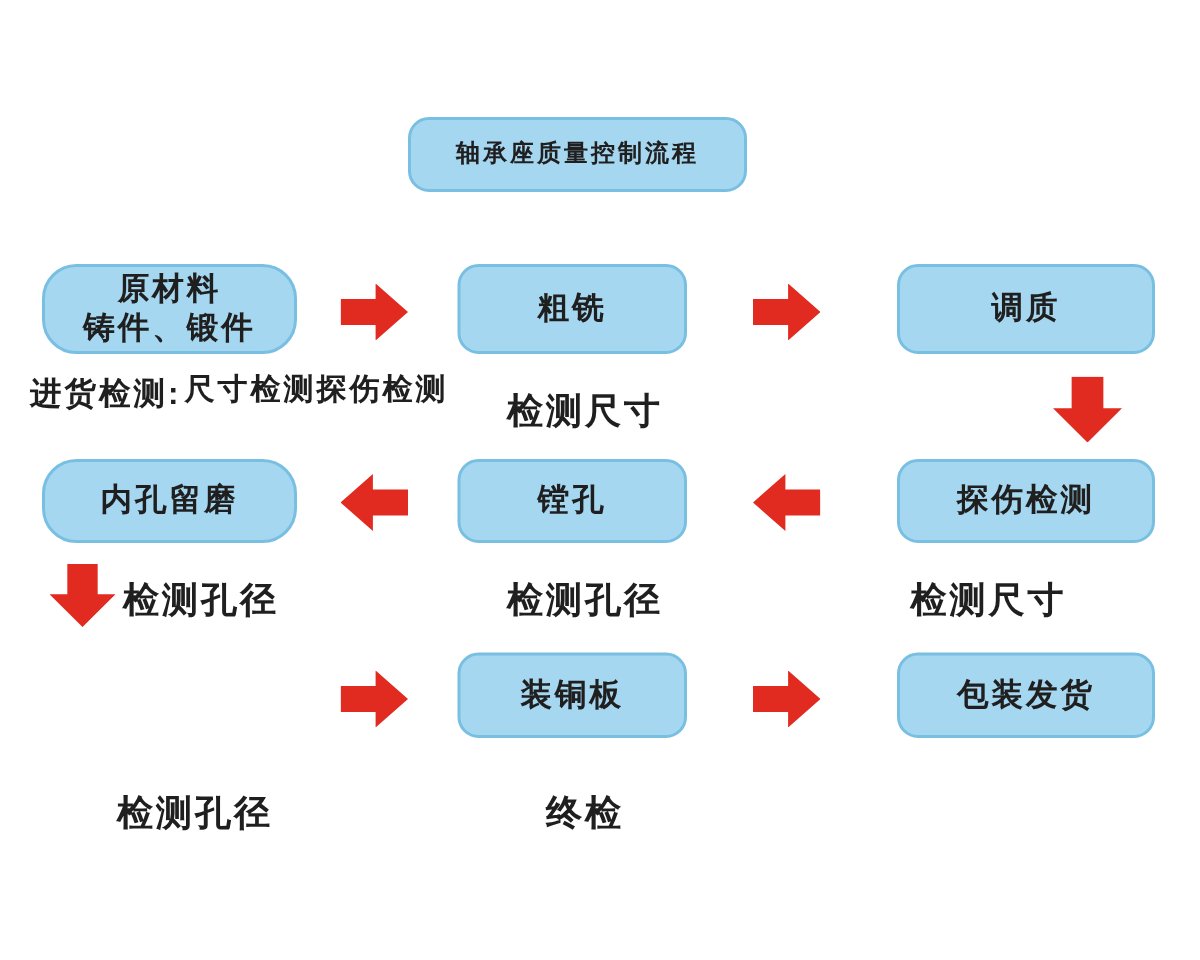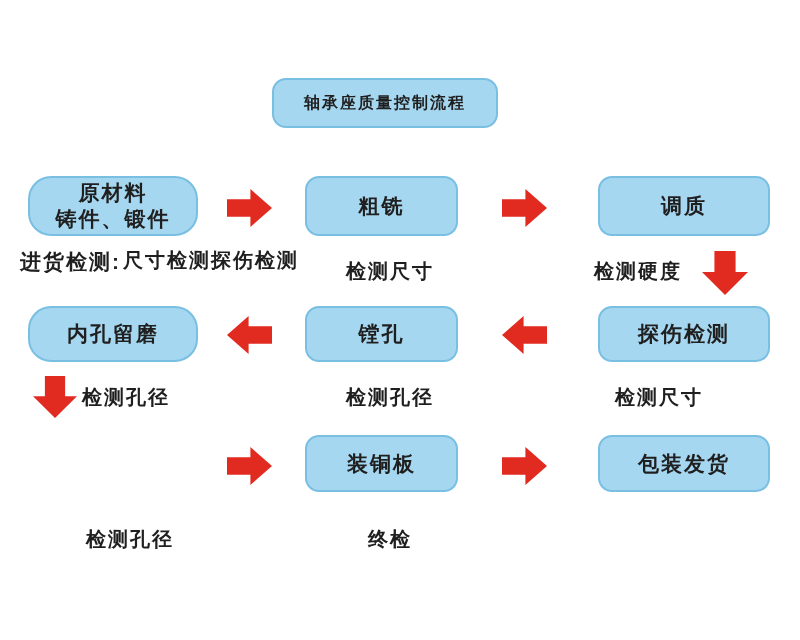--- a/index.html
+++ b/index.html
@@ -61,21 +61,21 @@
     clip-path: polygon(100% 27%, 48% 27%, 48% 0%, 0% 50%, 48% 100%, 48% 73%, 100% 73%);
   }
   .arrow.down {
     width: 46px; height: 44px;
     clip-path: polygon(27% 0%, 73% 0%, 73% 48%, 100% 48%, 50% 100%, 0% 48%, 27% 48%);
   }
 
   .check {
     position: absolute;
     font-weight: bold;
-    font-size: 20px;
+    font-size: 24px;
     letter-spacing: 2px;
     color: var(--text);
     white-space: nowrap;
     font-family: Liberation Serif, serif;
   }
   .check.centered { text-align: center; }
 
   .incoming {
     position: absolute;
     left: 20px; top: 248px;
@@ -103,21 +103,20 @@
   <div class="pbox c3 r1">调质</div>
 
   <div class="incoming">
     <span class="lbl">进货检测:</span>
     <span class="stack">
       <span>尺寸检测</span>
       <span>探伤检测</span>
     </span>
   </div>
   <div class="check centered" style="left:305px; top:258px; width:170px;">检测尺寸</div>
-  <div class="check centered" style="left:573px; top:258px; width:130px;">检测硬度</div>
   <div class="arrow down" style="left:702px; top:251px;"></div>
 
   <div class="pbox c1 r2">内孔留磨</div>
   <div class="arrow left" style="left:227px; top:316px;"></div>
   <div class="pbox c2 r2">镗孔</div>
   <div class="arrow left" style="left:502px; top:316px;"></div>
   <div class="pbox c3 r2">探伤检测</div>
 
   <div class="arrow down" style="left:33px; top:376px; width:44px; height:42px;"></div>
   <div class="check" style="left:82px; top:384px;">检测孔径</div>

